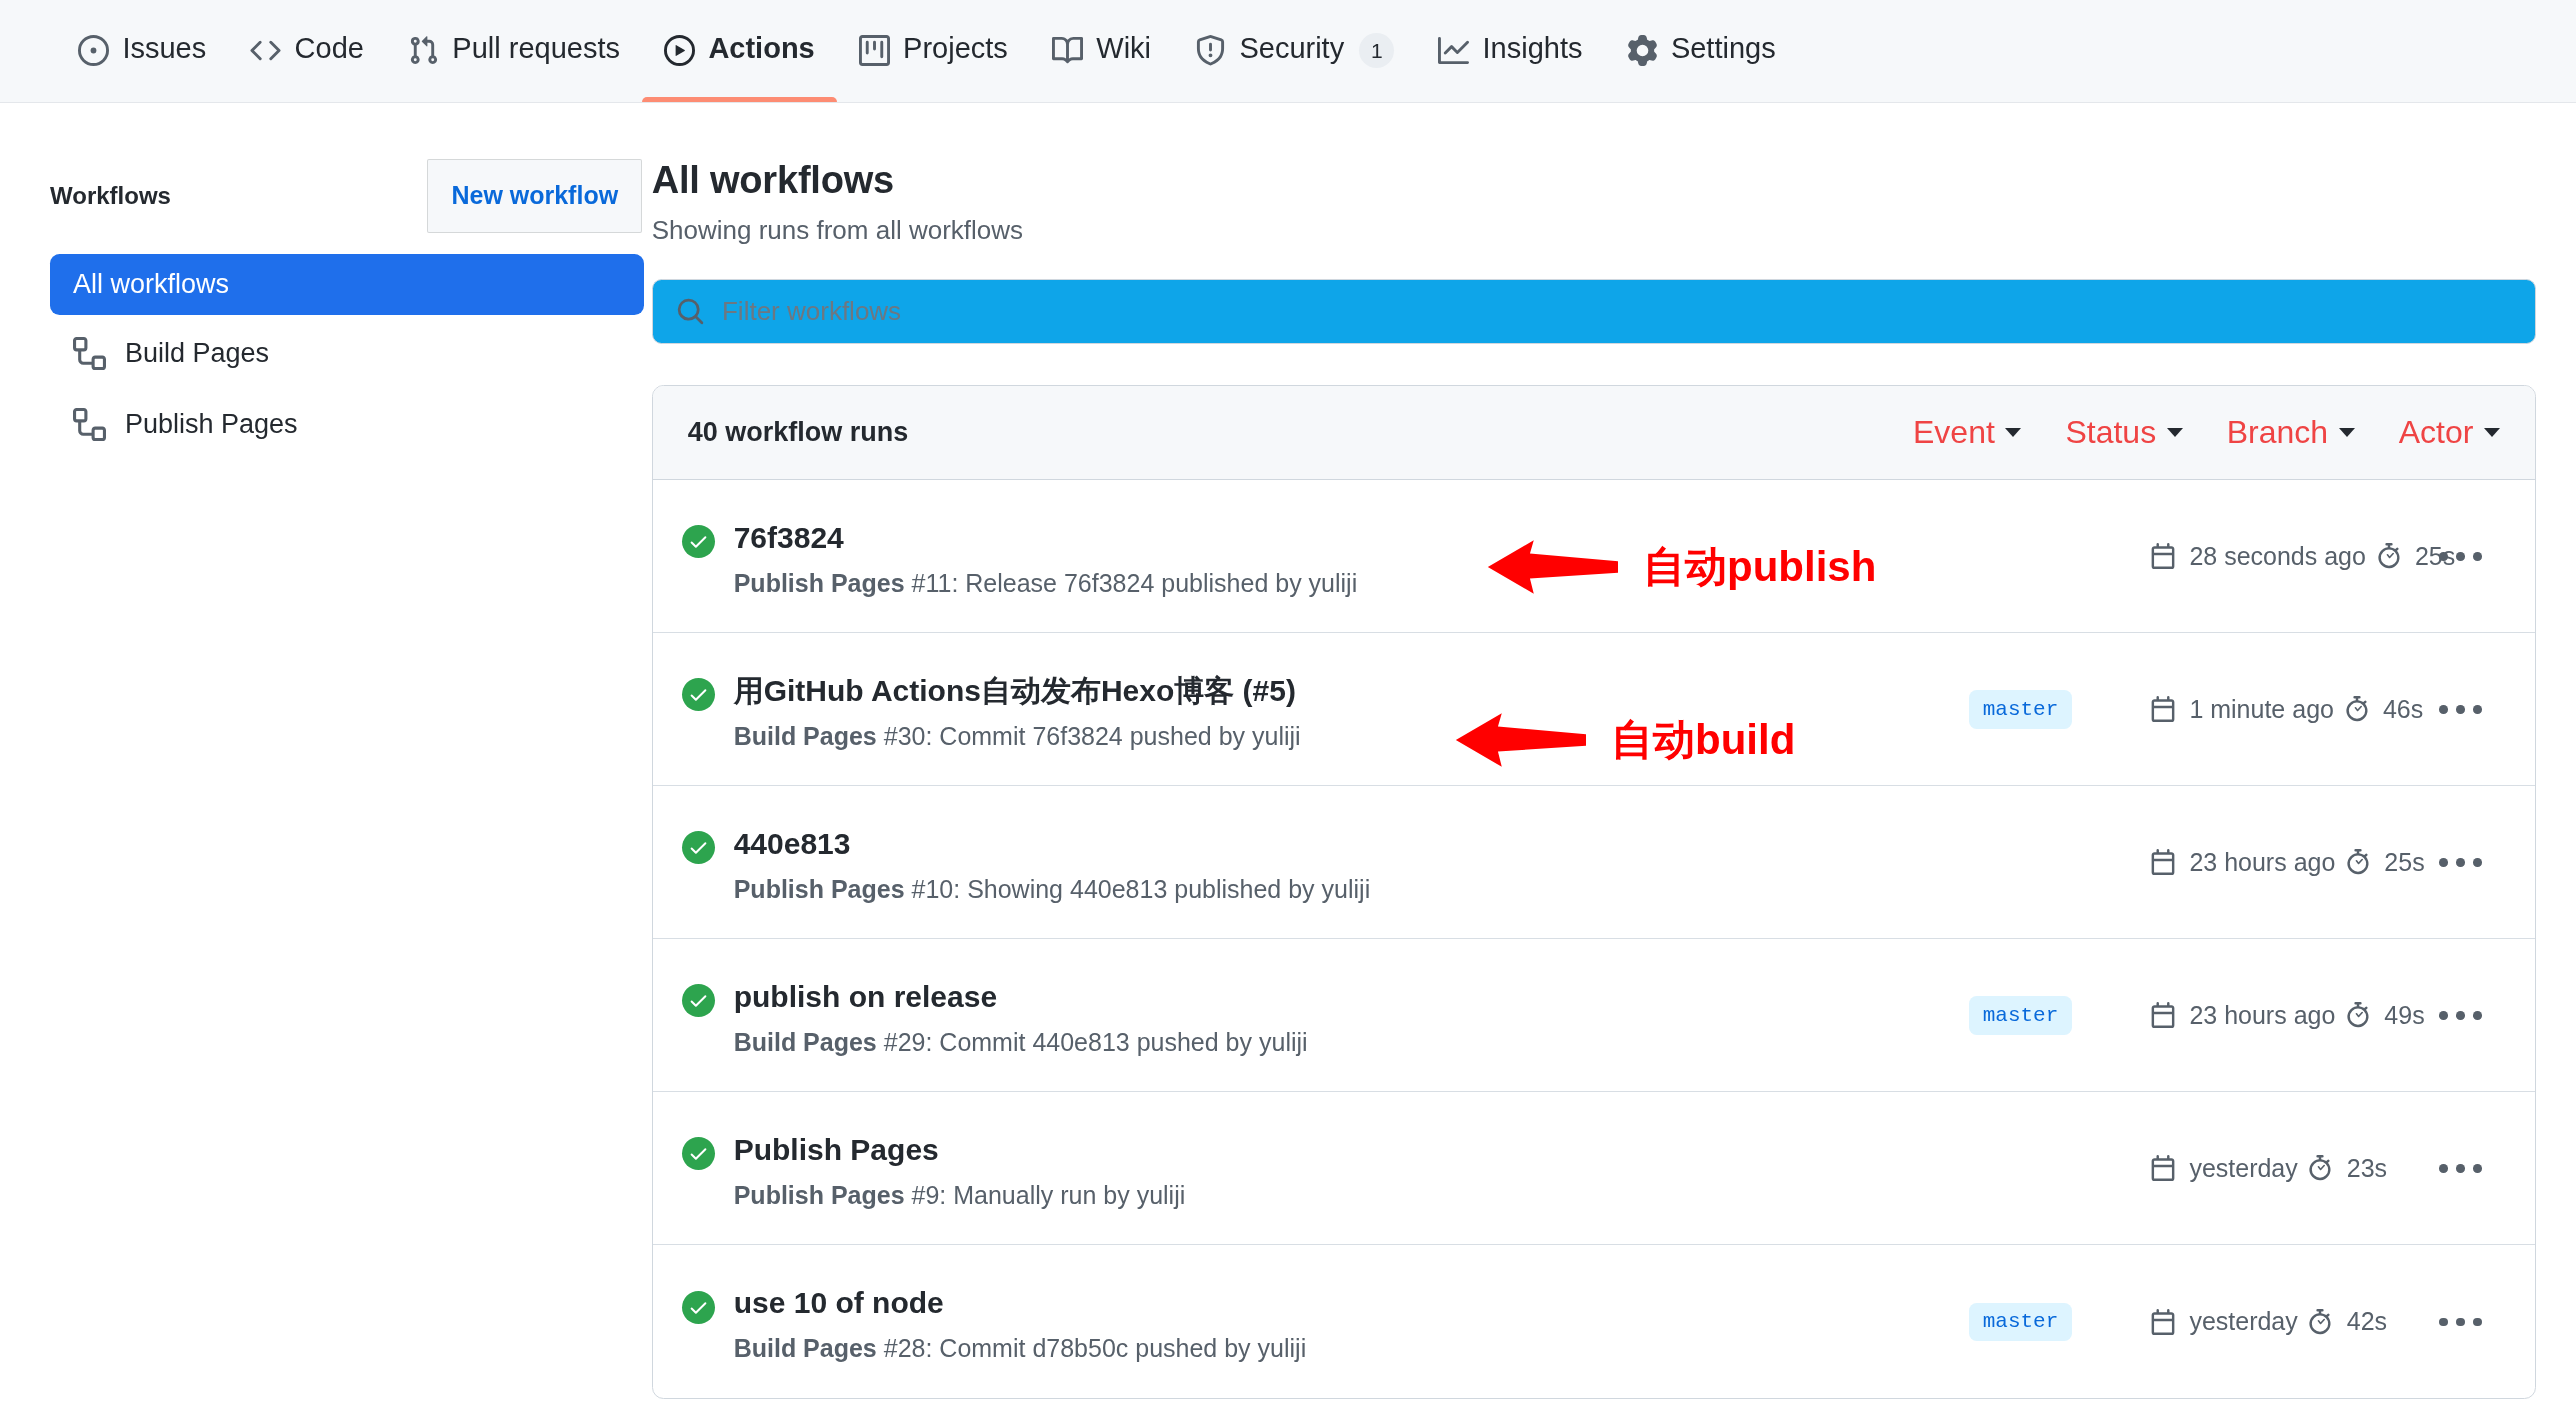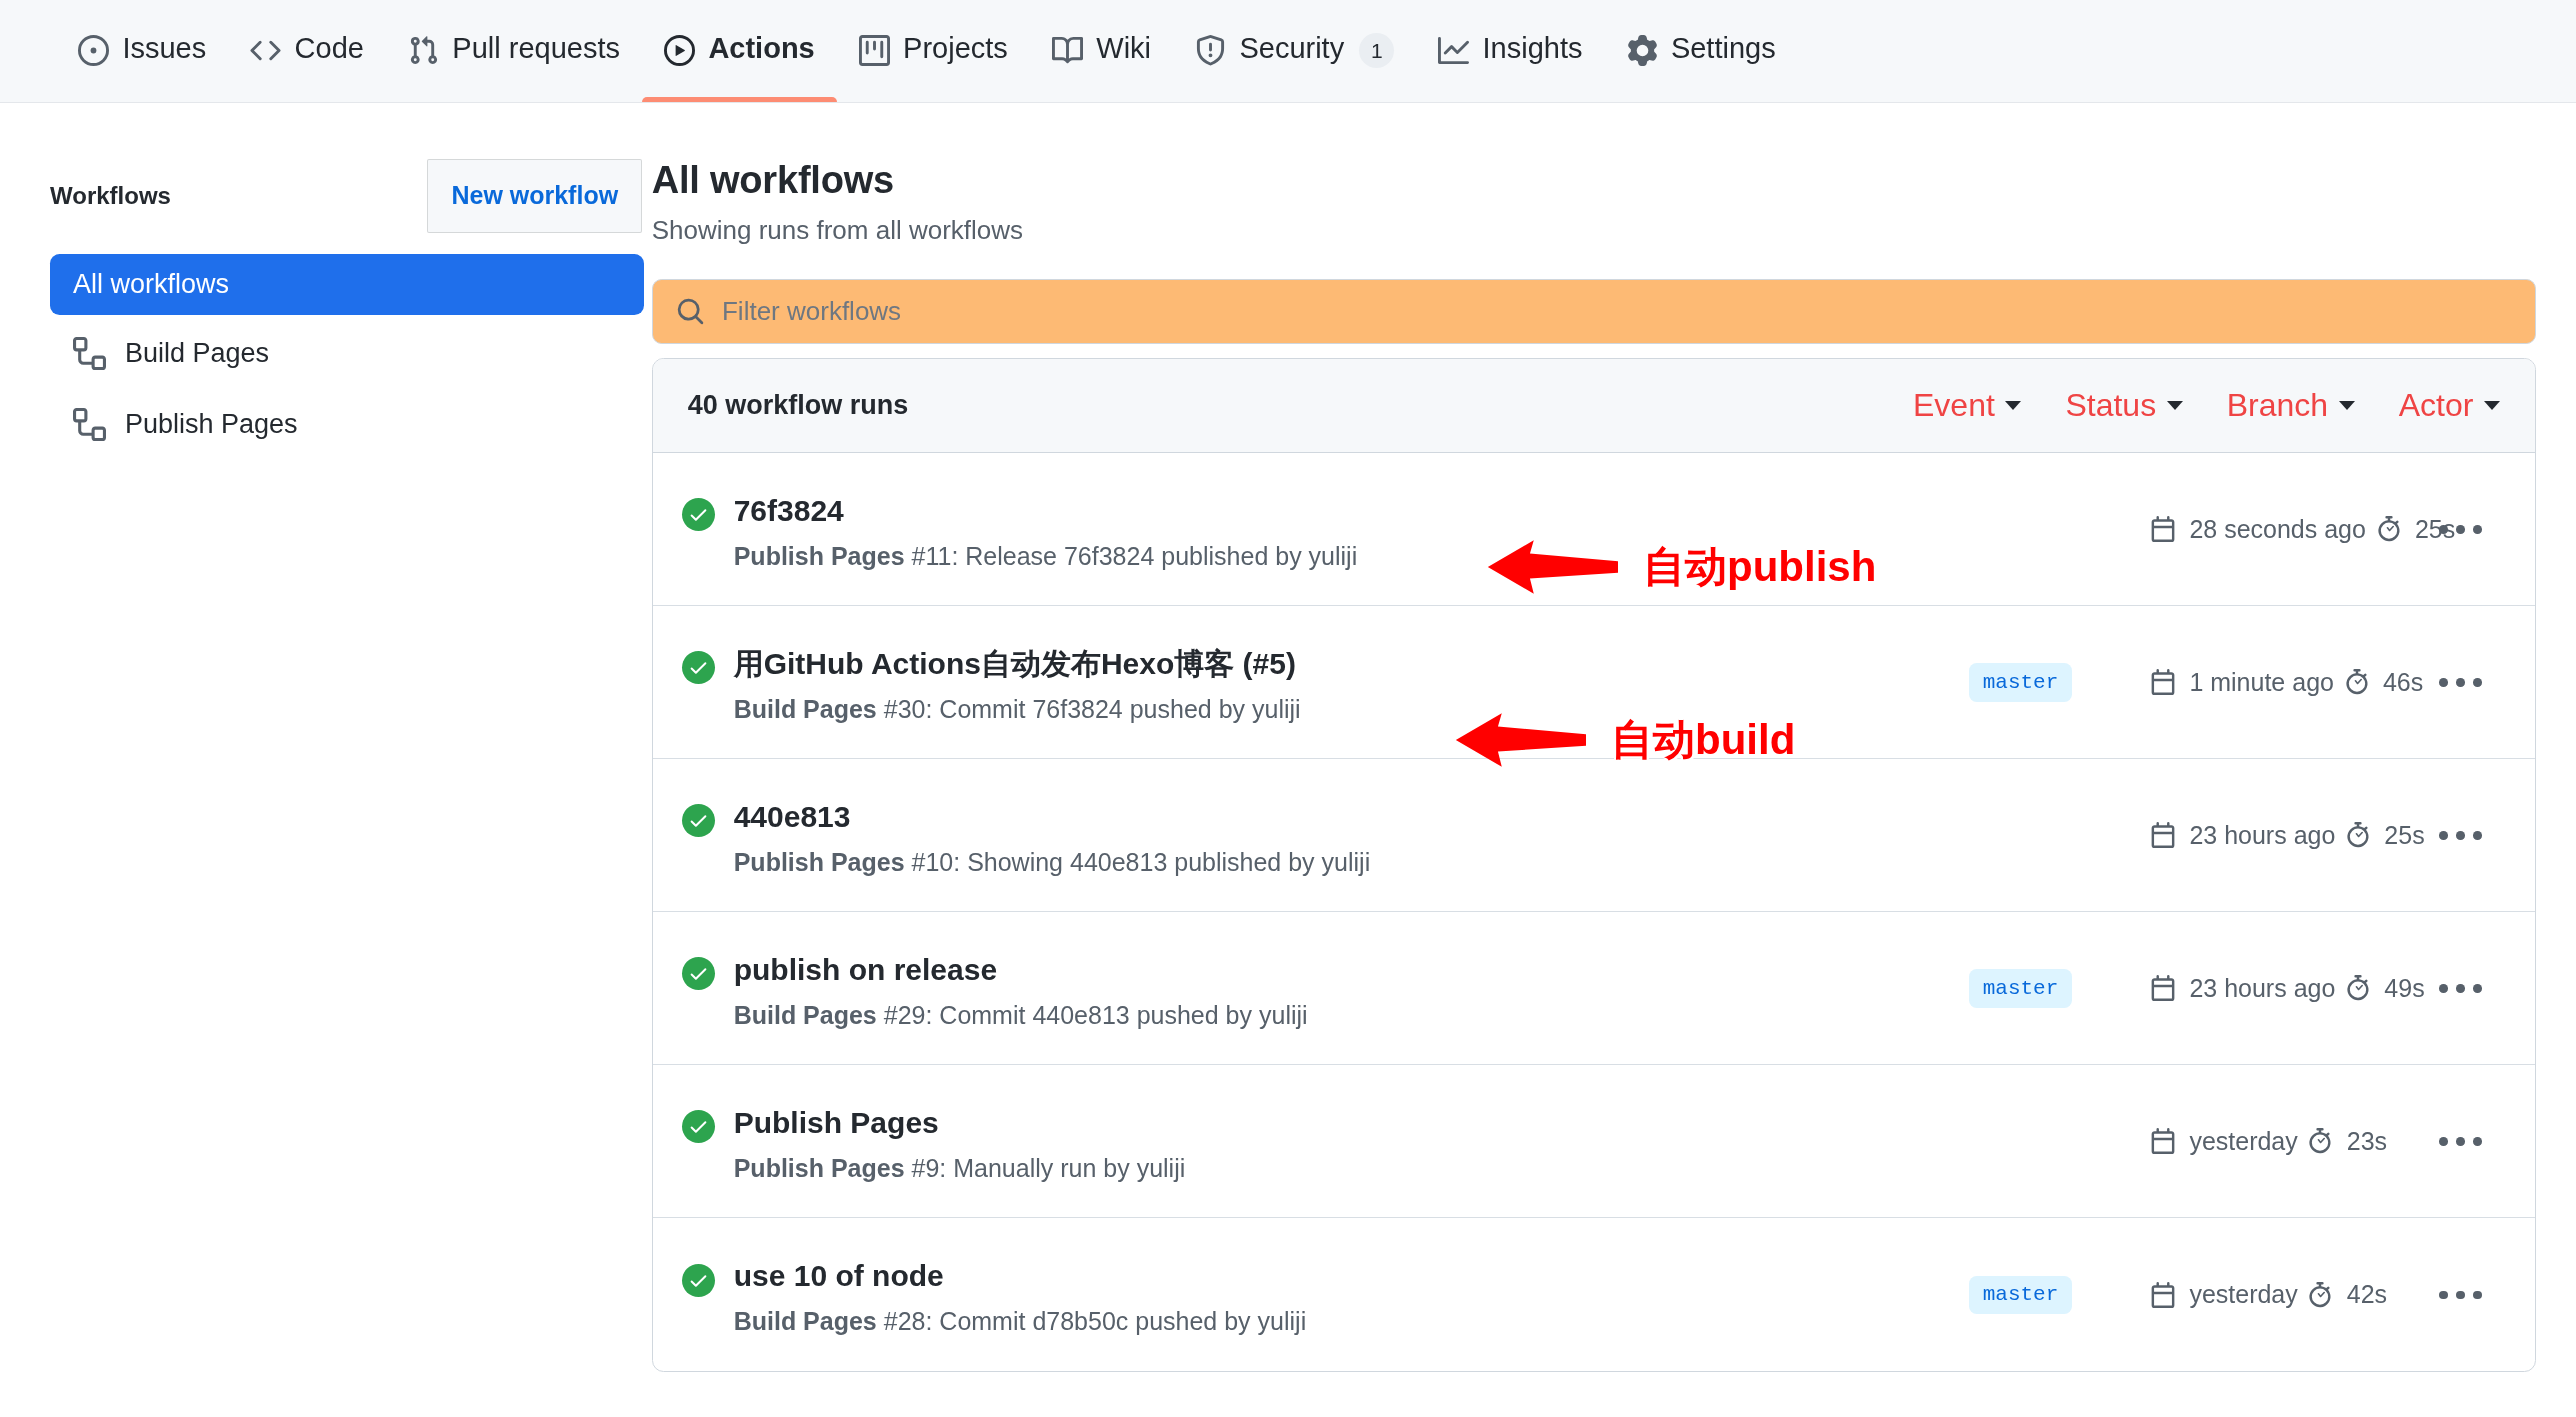--- a/index.html
+++ b/index.html
@@ -109,37 +109,37 @@
 
   .filter-box {
     margin-top: 33px;
     display: flex;
     align-items: center;
     gap: 17.3px;
     border: 1px solid #d0d7de;
     border-radius: 9.6px;
     height: 65px;
     padding: 0 23px;
-    background: #fdba74;
+    background: #0ea5e9;
   }
   .filter-box .search-icon { width: 29px; height: 29px; color: #57606a; flex: none; display: flex; }
   .filter-input {
     border: none;
     outline: none;
     font-size: 26px;
     color: #24292f;
     font-family: inherit;
     flex: 1;
     background: transparent;
   }
   .filter-input::placeholder { color: #6e7781; }
 
   
   .runs-box {
-    margin-top: 14px;
+    margin-top: 41px;
     border: 1px solid #d0d7de;
     border-radius: 11.5px;
     overflow: hidden;
     background: #ffffff;
   }
   .runs-head {
     background: #f6f8fa;
     border-bottom: 1px solid #d0d7de;
     display: flex;
     align-items: center;

